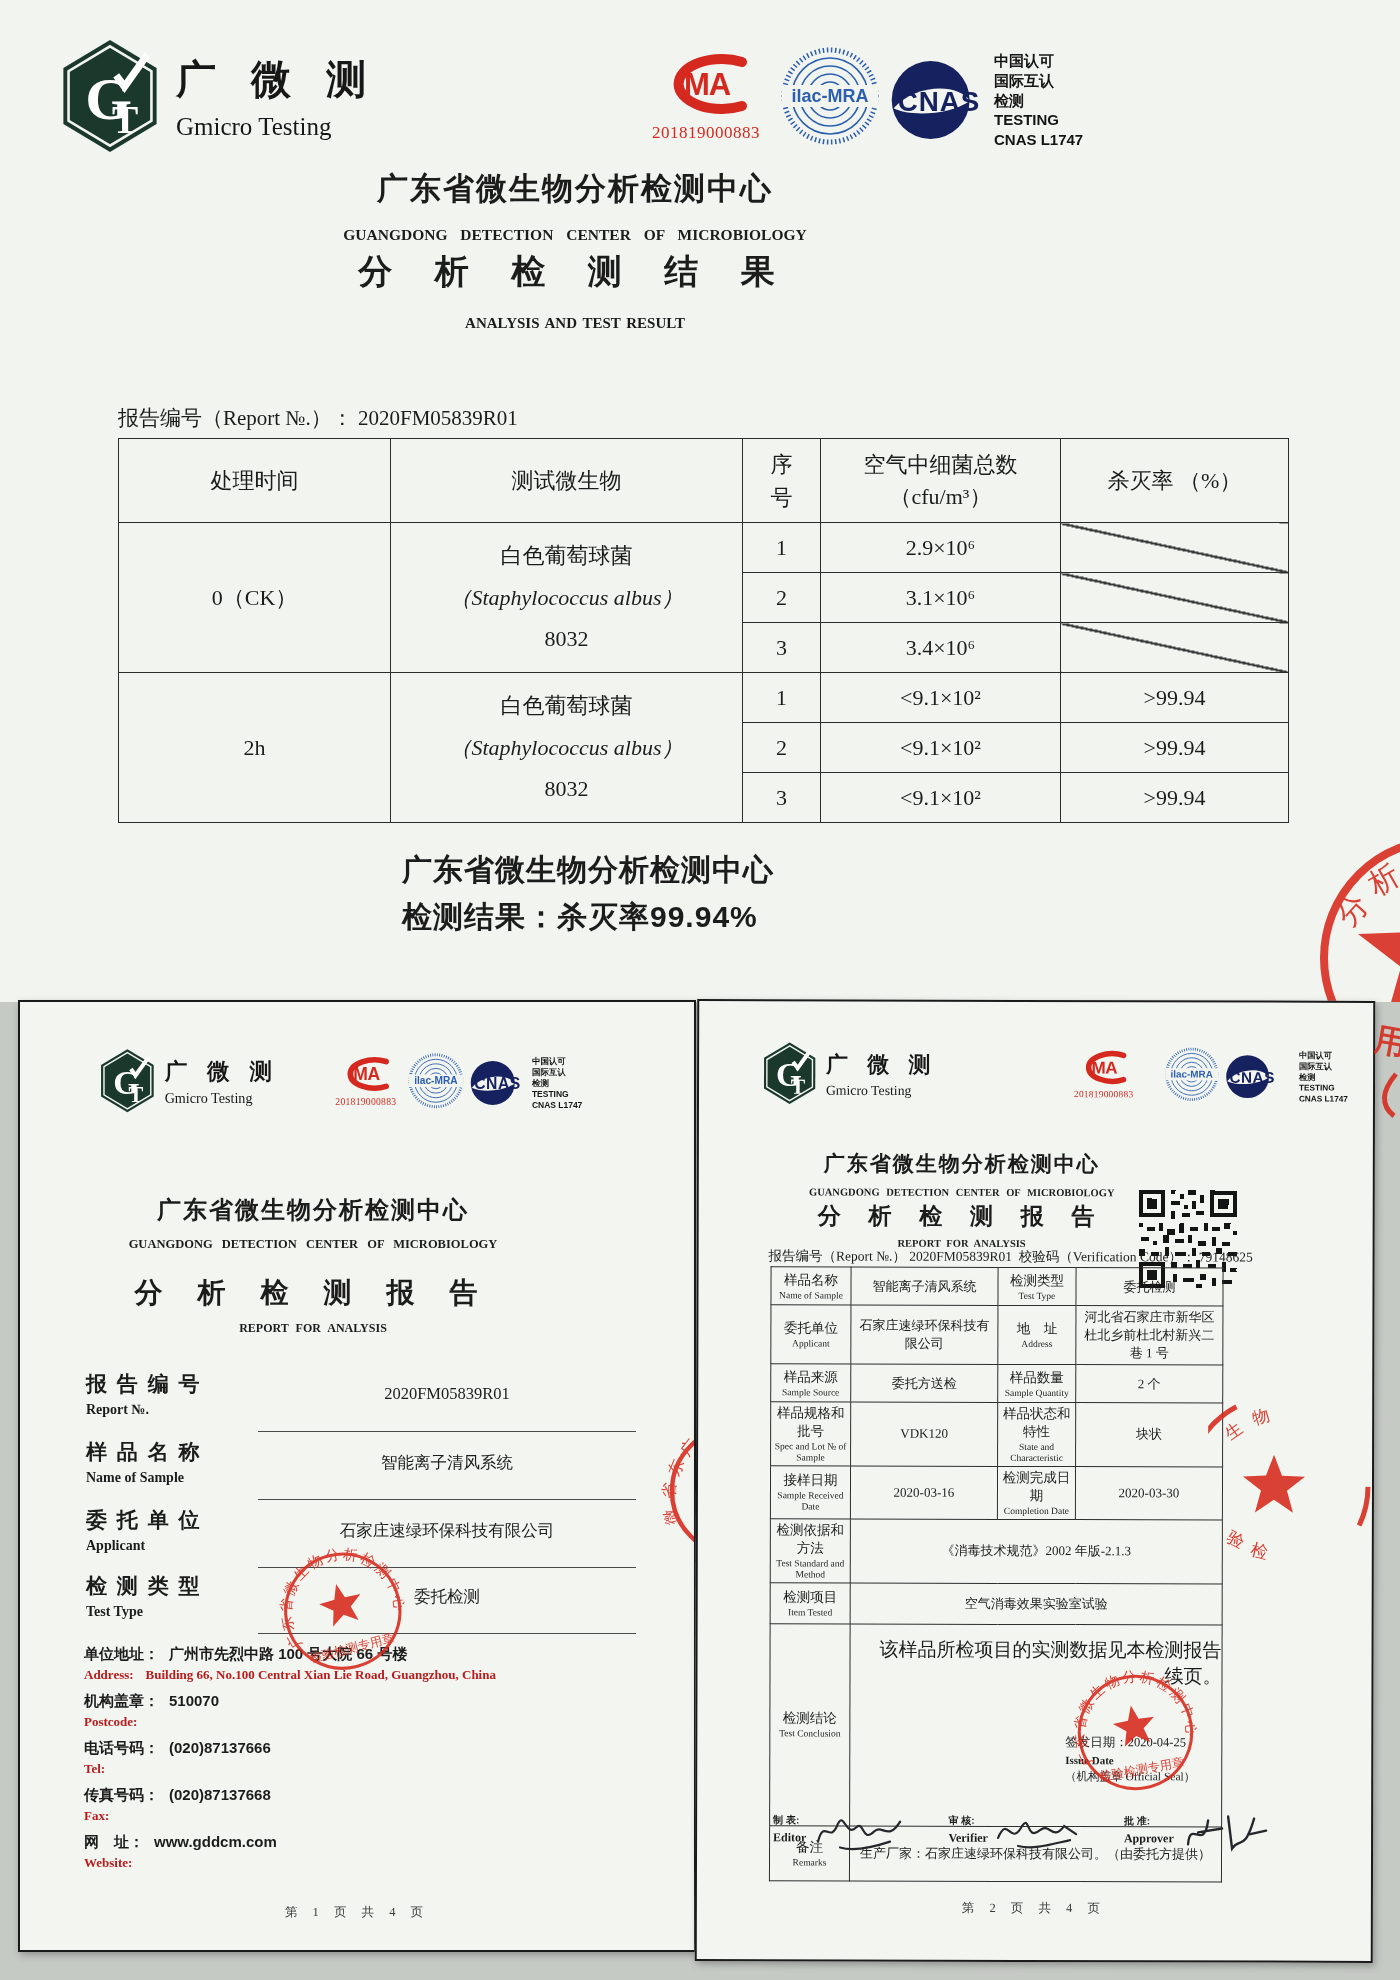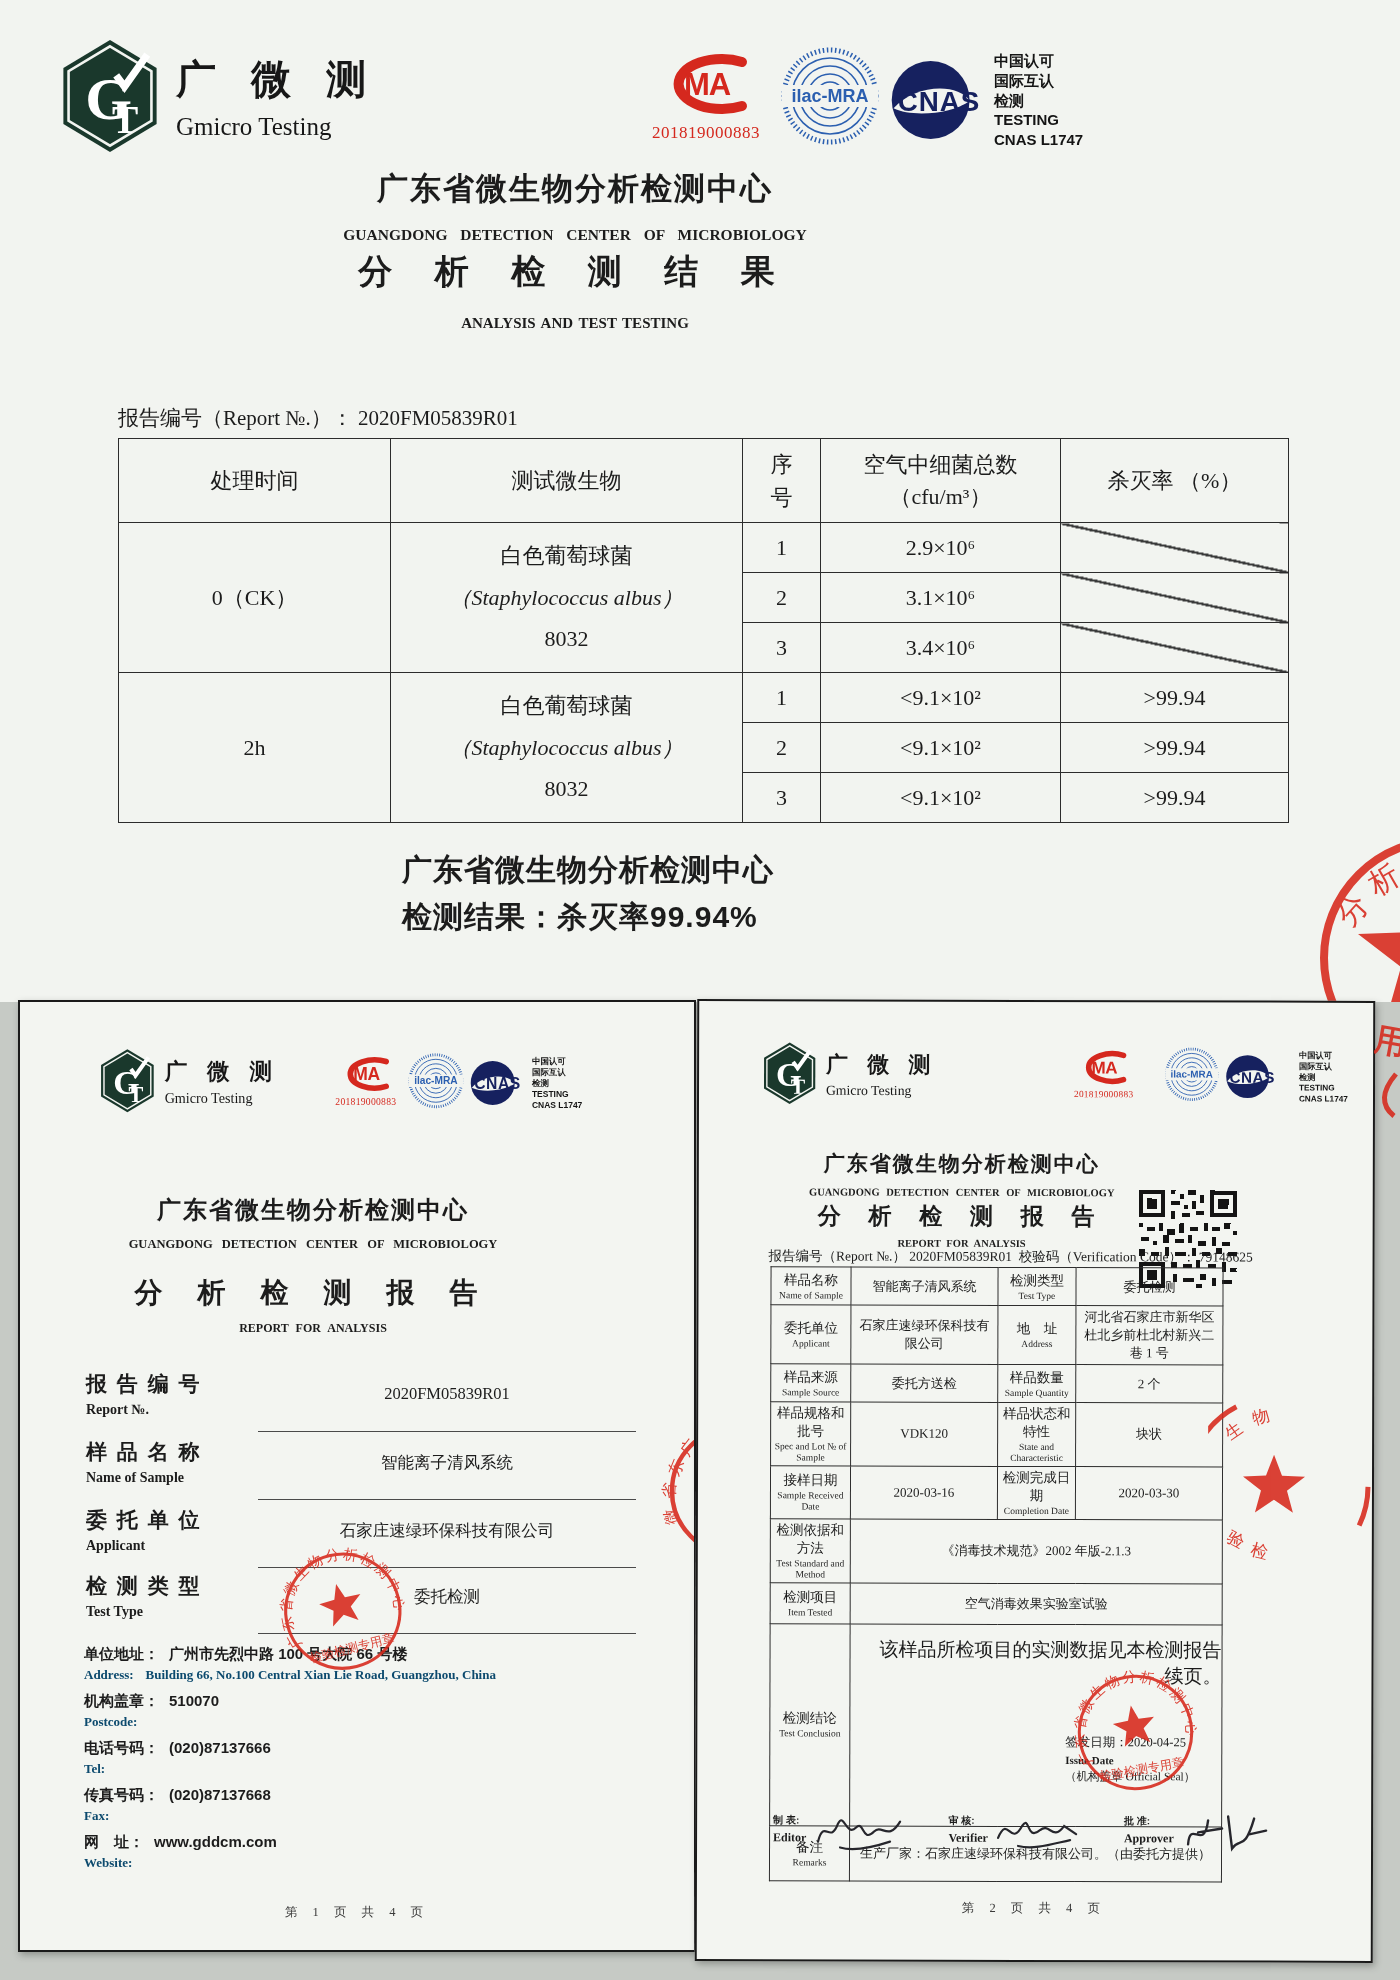--- a/index.html
+++ b/index.html
@@ -68,21 +68,21 @@
   
   .field { position:absolute; left:66px; width:550px; height:62px; }
   .f-label { position:absolute; left:0; top:0; width:180px; }
   .f-cn { font-family:"Liberation Sans","DejaVu Sans",sans-serif; font-weight:bold; font-size:21px; letter-spacing:2px; }
   .f-en { font-weight:bold; font-size:14px; margin-top:4px; }
   .f-value { position:absolute; left:172px; right:0; top:4px; bottom:0; border-bottom:1.4px solid #4a4a4a; text-align:center; font-size:16.5px; padding-top:10px; }
   
   #p1-contact { position:absolute; left:64px; top:634px; width:580px; }
   .c-cn { font-family:"Liberation Sans","DejaVu Sans",sans-serif; font-weight:bold; font-size:15px; margin-top:9px; }
   .c-cn .c-val { margin-left:10px; }
-  .c-en { font-weight:bold; font-size:13px; margin-top:3px; color:#0c4a6e; }
+  .c-en { font-weight:bold; font-size:13px; margin-top:3px; color:#b91c1c; }
   .c-en .c-val { margin-left:12px; font-family:"Liberation Serif","DejaVu Serif",serif; }
   .pg-footer { position:absolute; width:100%; text-align:center; font-size:12.5px; letter-spacing:6px; color:#3a3a3a; }
 
   
   #p2-reportline { position:absolute; left:70px; top:246px; font-size:13.5px; }
   table.t-info { position:absolute; left:72px; top:265px; width:452px; border-collapse:collapse; table-layout:fixed; }
   table.t-info td { border:1.3px solid #2e2e2e; text-align:center; vertical-align:middle; padding:2px 3px; }
   .lbl-cn { font-size:13.5px; }
   .lbl-en { font-size:9.5px; line-height:1.15; margin-top:1px; color:#222; }
   .val { font-size:13px; }
@@ -154,21 +154,21 @@
         <div class="acc-line">检测</div>
         <div class="acc-line">TESTING</div>
         <div class="acc-line">CNAS L1747</div>
       </div>
     </div>
 
     <div id="top-title" class="titleblock">
       <div class="t-cn">广东省微生物分析检测中心</div>
       <div class="t-en">GUANGDONG   DETECTION   CENTER   OF   MICROBIOLOGY</div>
       <div class="t-doc">分 析 检 测 结 果</div>
-      <div class="t-docen">ANALYSIS AND TEST TESTING</div>
+      <div class="t-docen">ANALYSIS AND TEST RESULT</div>
     </div>
 
     <div id="top-reportno">
       <span>报告编号（Report №.）：</span>
       <span>2020FM05839R01</span>
     </div>
 
     <table class="t-main">
       <colgroup>
           <col style="width:272px">

